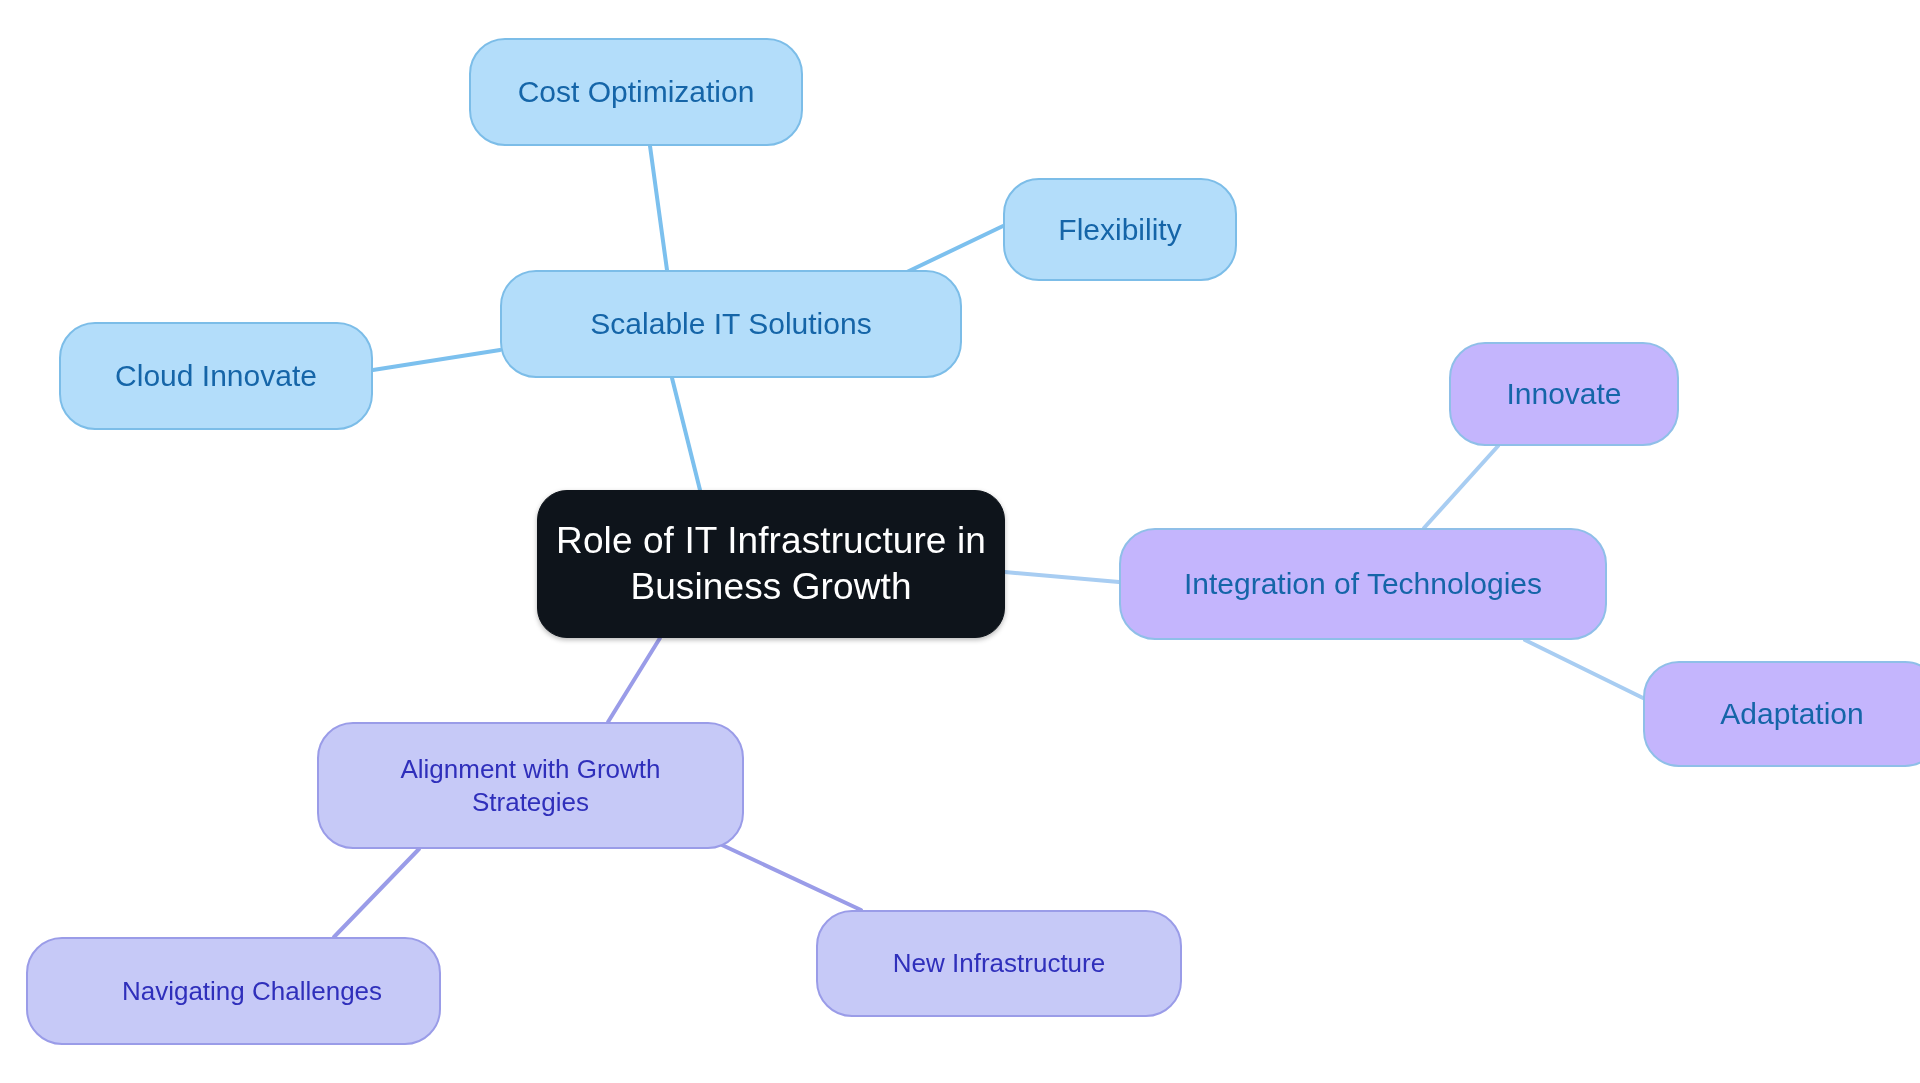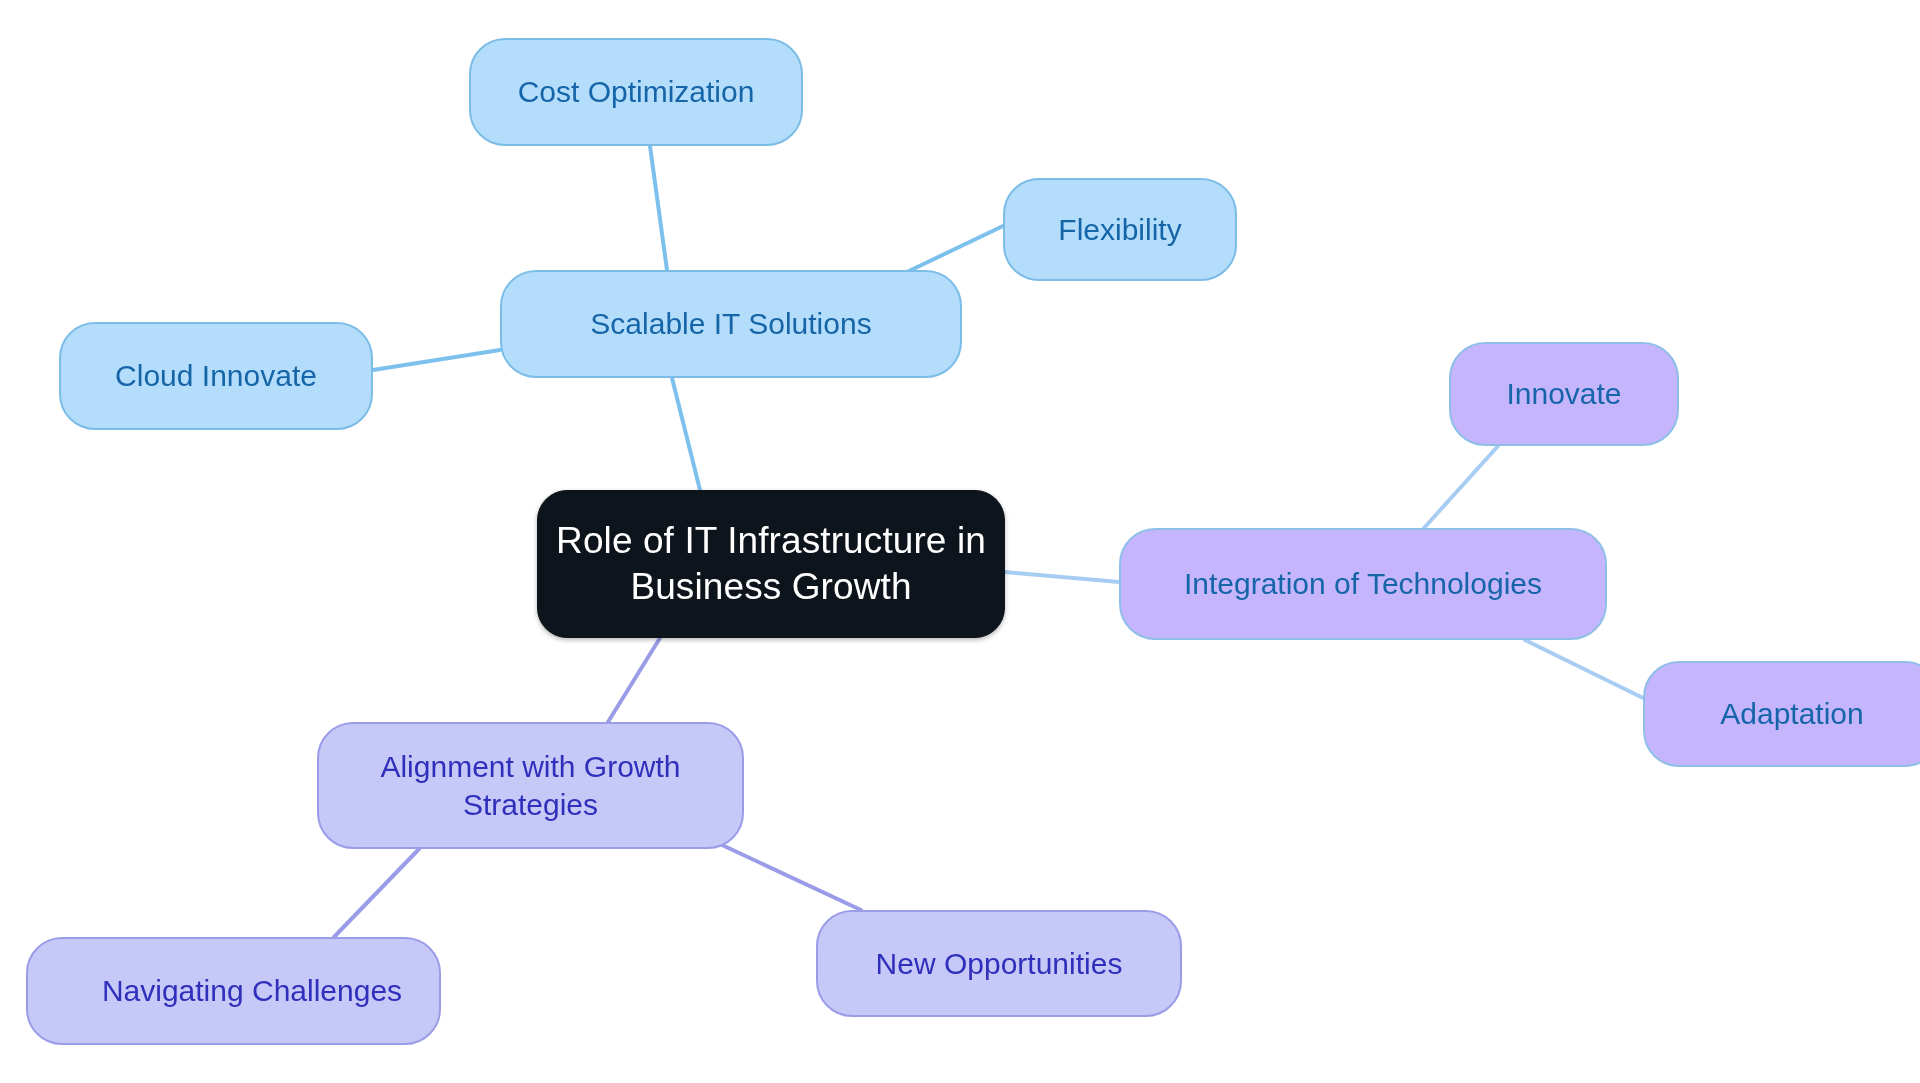--- a/index.html
+++ b/index.html
@@ -57,21 +57,21 @@
   .node-paleblue {
     background: #c4b5fd;
     border: 2px solid #8fbfe8;
     color: #1565a8;
     font-size: 30px;
   }
   .node-purple {
     background: #c6c9f7;
     border: 2px solid #9a9ce8;
     color: #2f2fbb;
-    font-size: 30px;
+    font-size: 26px;
   }
 </style>
 </head>
 <body>
 
 <div id="canvas">
   <svg id="edge-layer" viewBox="0 0 1920 1083" width="1920" height="1083">
       <line x1="700" y1="490" x2="672" y2="378" stroke="#7cc0ee" stroke-width="4" stroke-linecap="round"></line>
       <line x1="667" y1="270" x2="650" y2="146" stroke="#7cc0ee" stroke-width="4" stroke-linecap="round"></line>
       <line x1="884" y1="283" x2="1003" y2="226" stroke="#7cc0ee" stroke-width="4" stroke-linecap="round"></line>
@@ -89,15 +89,15 @@
       <div class="node node-blue" style="left: 500px; top: 270px; width: 462px; height: 108px;"><span>Scalable IT Solutions</span></div>
       <div class="node node-blue" style="left: 469px; top: 38px; width: 334px; height: 108px;"><span>Cost Optimization</span></div>
       <div class="node node-blue" style="left: 1003px; top: 178px; width: 234px; height: 103px;"><span>Flexibility</span></div>
       <div class="node node-blue" style="left: 59px; top: 322px; width: 314px; height: 108px;"><span>Cloud Innovate</span></div>
       <div class="node node-paleblue" style="left: 1119px; top: 528px; width: 488px; height: 112px;"><span>Integration of Technologies</span></div>
       <div class="node node-paleblue" style="left: 1449px; top: 342px; width: 230px; height: 104px;"><span>Innovate</span></div>
       <div class="node node-paleblue" style="left: 1643px; top: 661px; width: 298px; height: 106px;"><span>Adaptation</span></div>
       <div class="node node-purple" style="left: 317px; top: 722px; width: 427px; height: 127px;"><span>Alignment with Growth
 Strategies</span></div>
       <div class="node node-purple" style="left: 26px; top: 937px; width: 415px; height: 108px; padding-left: 37px;"><span>Navigating Challenges</span></div>
-      <div class="node node-purple" style="left: 816px; top: 910px; width: 366px; height: 107px;"><span>New Opportunities</span></div>
+      <div class="node node-purple" style="left: 816px; top: 910px; width: 366px; height: 107px;"><span>New Infrastructure</span></div>
     </div>
 </div>
 
 </body></html>

